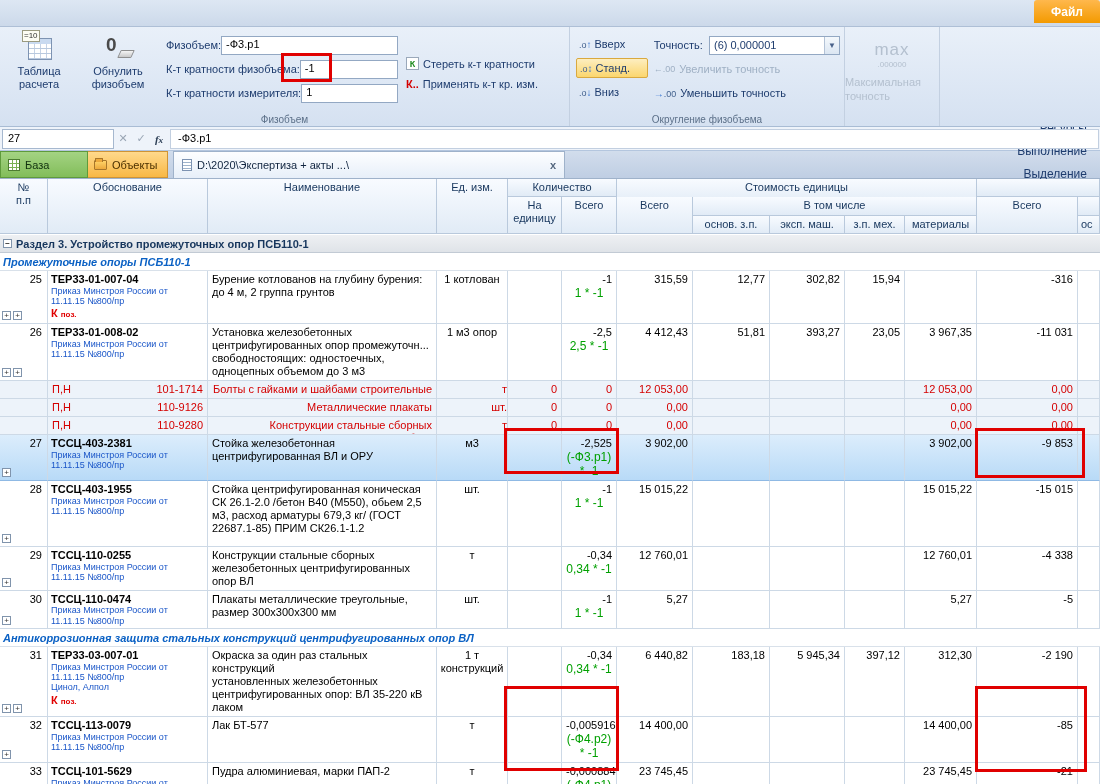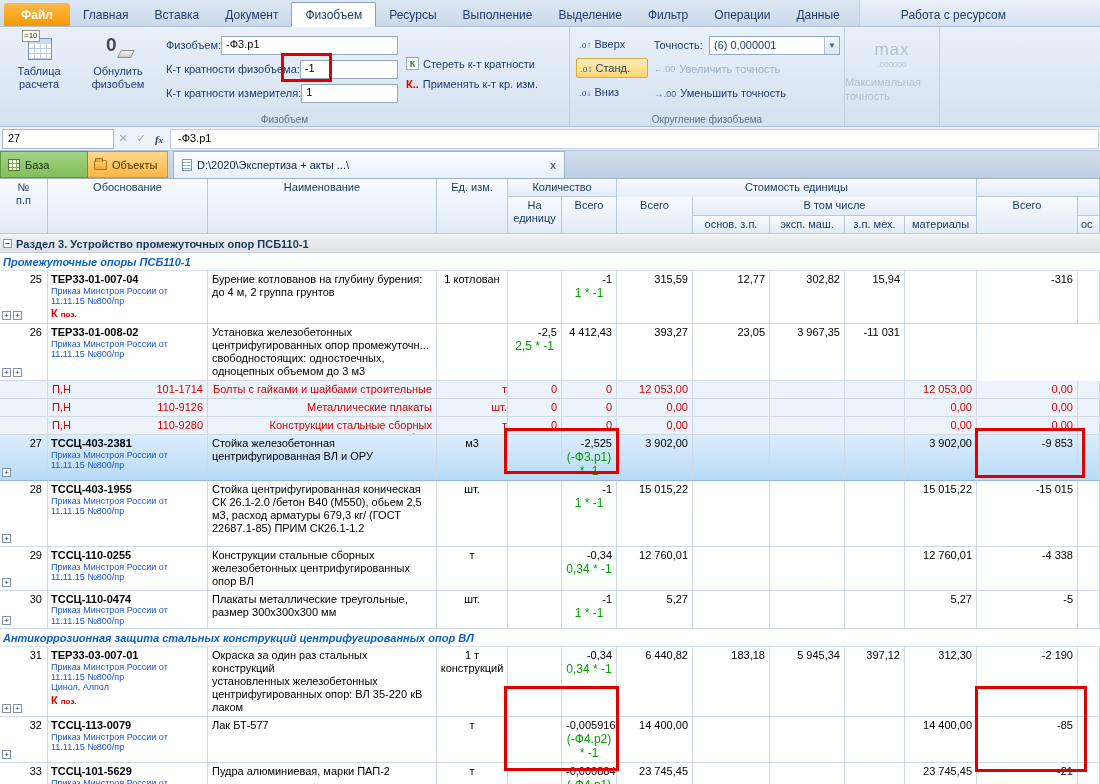--- a/index.html
+++ b/index.html
@@ -1,20 +1,20 @@
 <!DOCTYPE html>
 <html><head>
 <meta charset="utf-8">
 <style>
   * { margin:0; padding:0; box-sizing:border-box; }
   body { font-family:"Liberation Sans", sans-serif; background:#fff; }
   #app { position:relative; width:1100px; height:784px; overflow:hidden; background:#fff; font-size:11px; }
 
   
-  .tabstrip { height:27px; background:linear-gradient(#dde7f3,#ccd9ea); display:flex; align-items:flex-end; border-bottom:1px solid #aebfd6; }
+  .tabstrip { height:27px; background:linear-gradient(#dde7f3,#ccd9ea); display:flex; align-items:flex-end; border-bottom:1px solid #aebfd6;flex-direction:column; }
   .tab { padding:5px 13px 4px; font-size:12px; color:#1e3c6e; cursor:default; white-space:nowrap; }
   .tab.file { background:linear-gradient(#ffb84d,#f39a00); color:#fff; font-weight:bold; border-radius:3px 3px 0 0; margin-left:4px; padding:5px 17px 4px; }
   .tab.active { background:#fff; border:1px solid #8ba0bd; border-bottom:1px solid #fff; border-radius:2px 2px 0 0; margin-bottom:-1px; }
   .ctxzone { flex:1; margin-left:6px; height:100%; background:linear-gradient(#e9f0f9,#d6e2f1); display:flex; align-items:flex-end; padding-left:28px; border-left:1px solid #c0cfe2; }
 
   
   .ribbon { height:100px; background:linear-gradient(#e9f0f9,#d5e1f1); border-bottom:1px solid #a9bcd4; display:flex; position:relative; }
   .rgroup { position:relative; height:100%; border-right:1px solid #c3d0e1; display:flex; }
   .glabel { position:absolute; bottom:1px; left:0; right:0; text-align:center; font-size:10px; color:#5c7089; }
   .bigbtn { width:78px; display:flex; flex-direction:column; align-items:center; padding-top:5px; color:#1e3c6e; text-align:center; line-height:1.2; cursor:default; }
@@ -297,26 +297,28 @@
           </div>
           <div class="c-code">
             <div class="code">ТЕР33-01-008-02</div>
             <div class="order">Приказ Минстроя России от
 11.11.15 №800/пр</div>
           </div>
           <div class="c-name">Установка железобетонных
 центрифугированных опор промежуточн...
 свободностоящих: одностоечных,
 одноцепных объемом до 3 м3</div>
+          <div class="c-unit">1 м3 опор</div>
           <div class="c-r"></div>
           <div class="c-r">
             <div>-2,5</div>
             <div class="formula">2,5 * -1</div>
           </div>
           <div class="c-r">4 412,43</div>
+          <div class="c-r">51,81</div>
           <div class="c-r">393,27</div>
           <div class="c-r">23,05</div>
           <div class="c-r">3 967,35</div>
           <div class="c-r">-11 031</div>
           <div></div>
         </div>
         <div class="trow res" style="height: 18px;">
           <div class="c-num"></div>
           <div class="c-code c-obosn">
             <div>П,Н</div>

